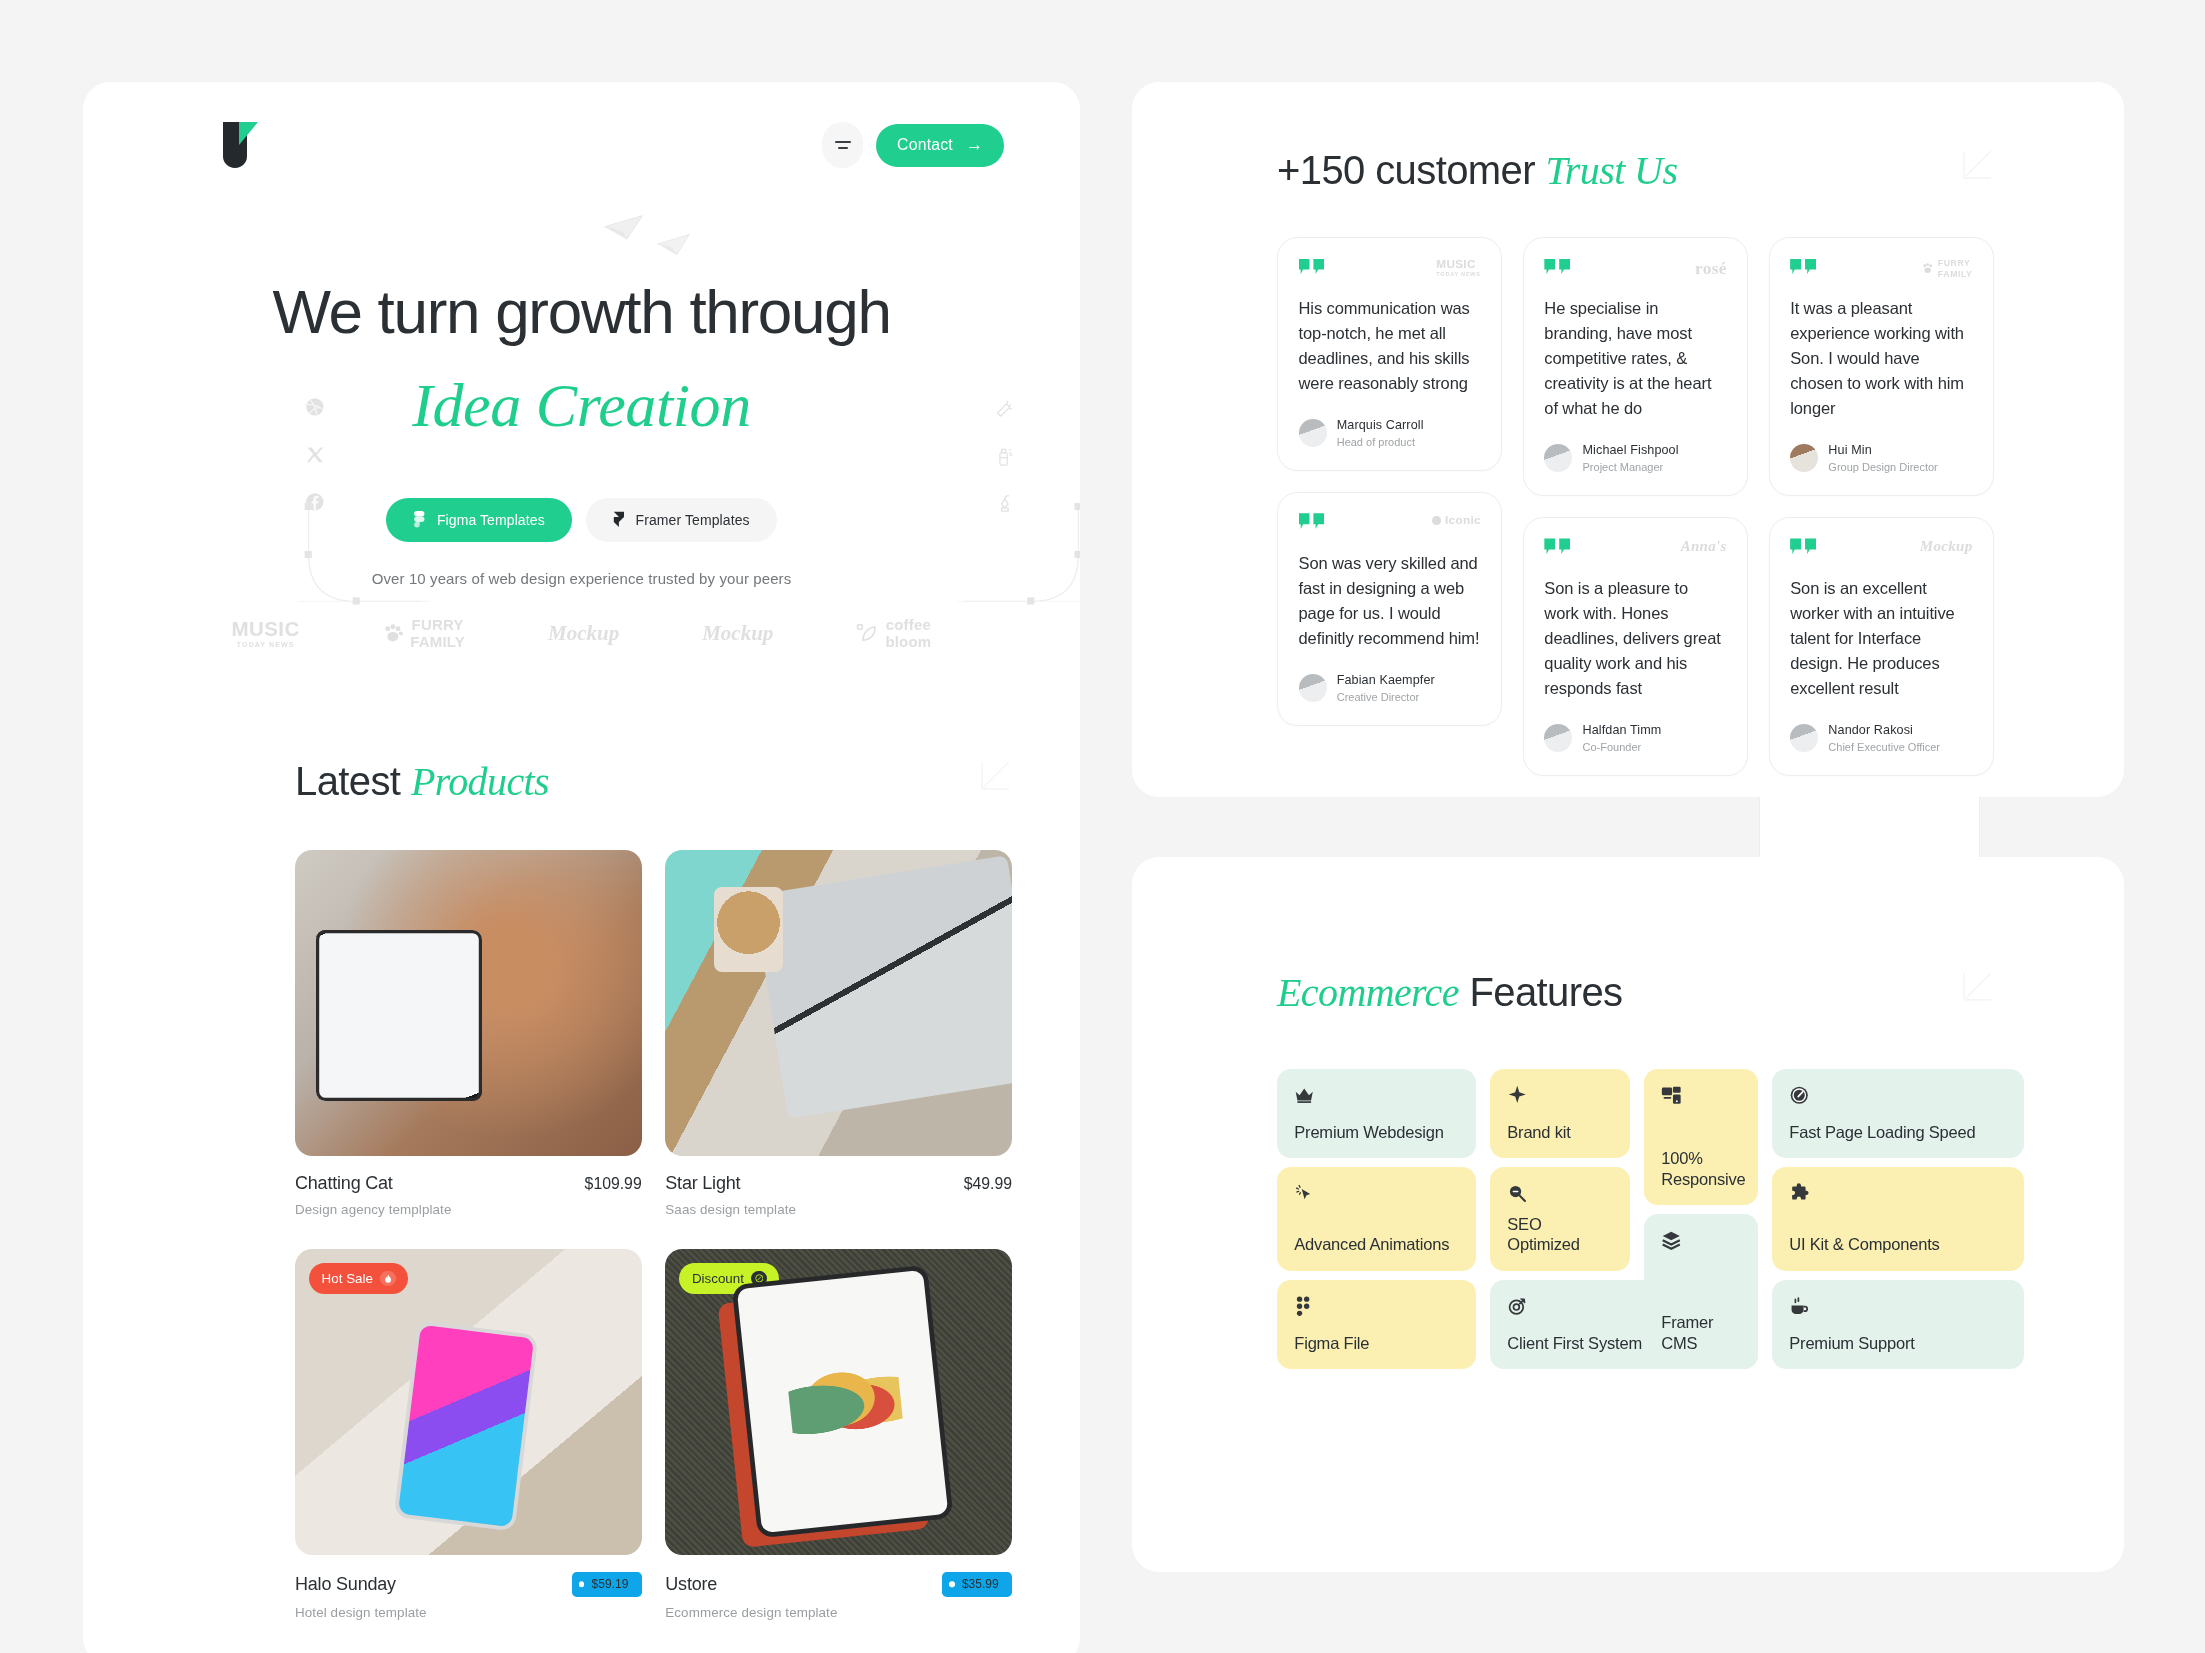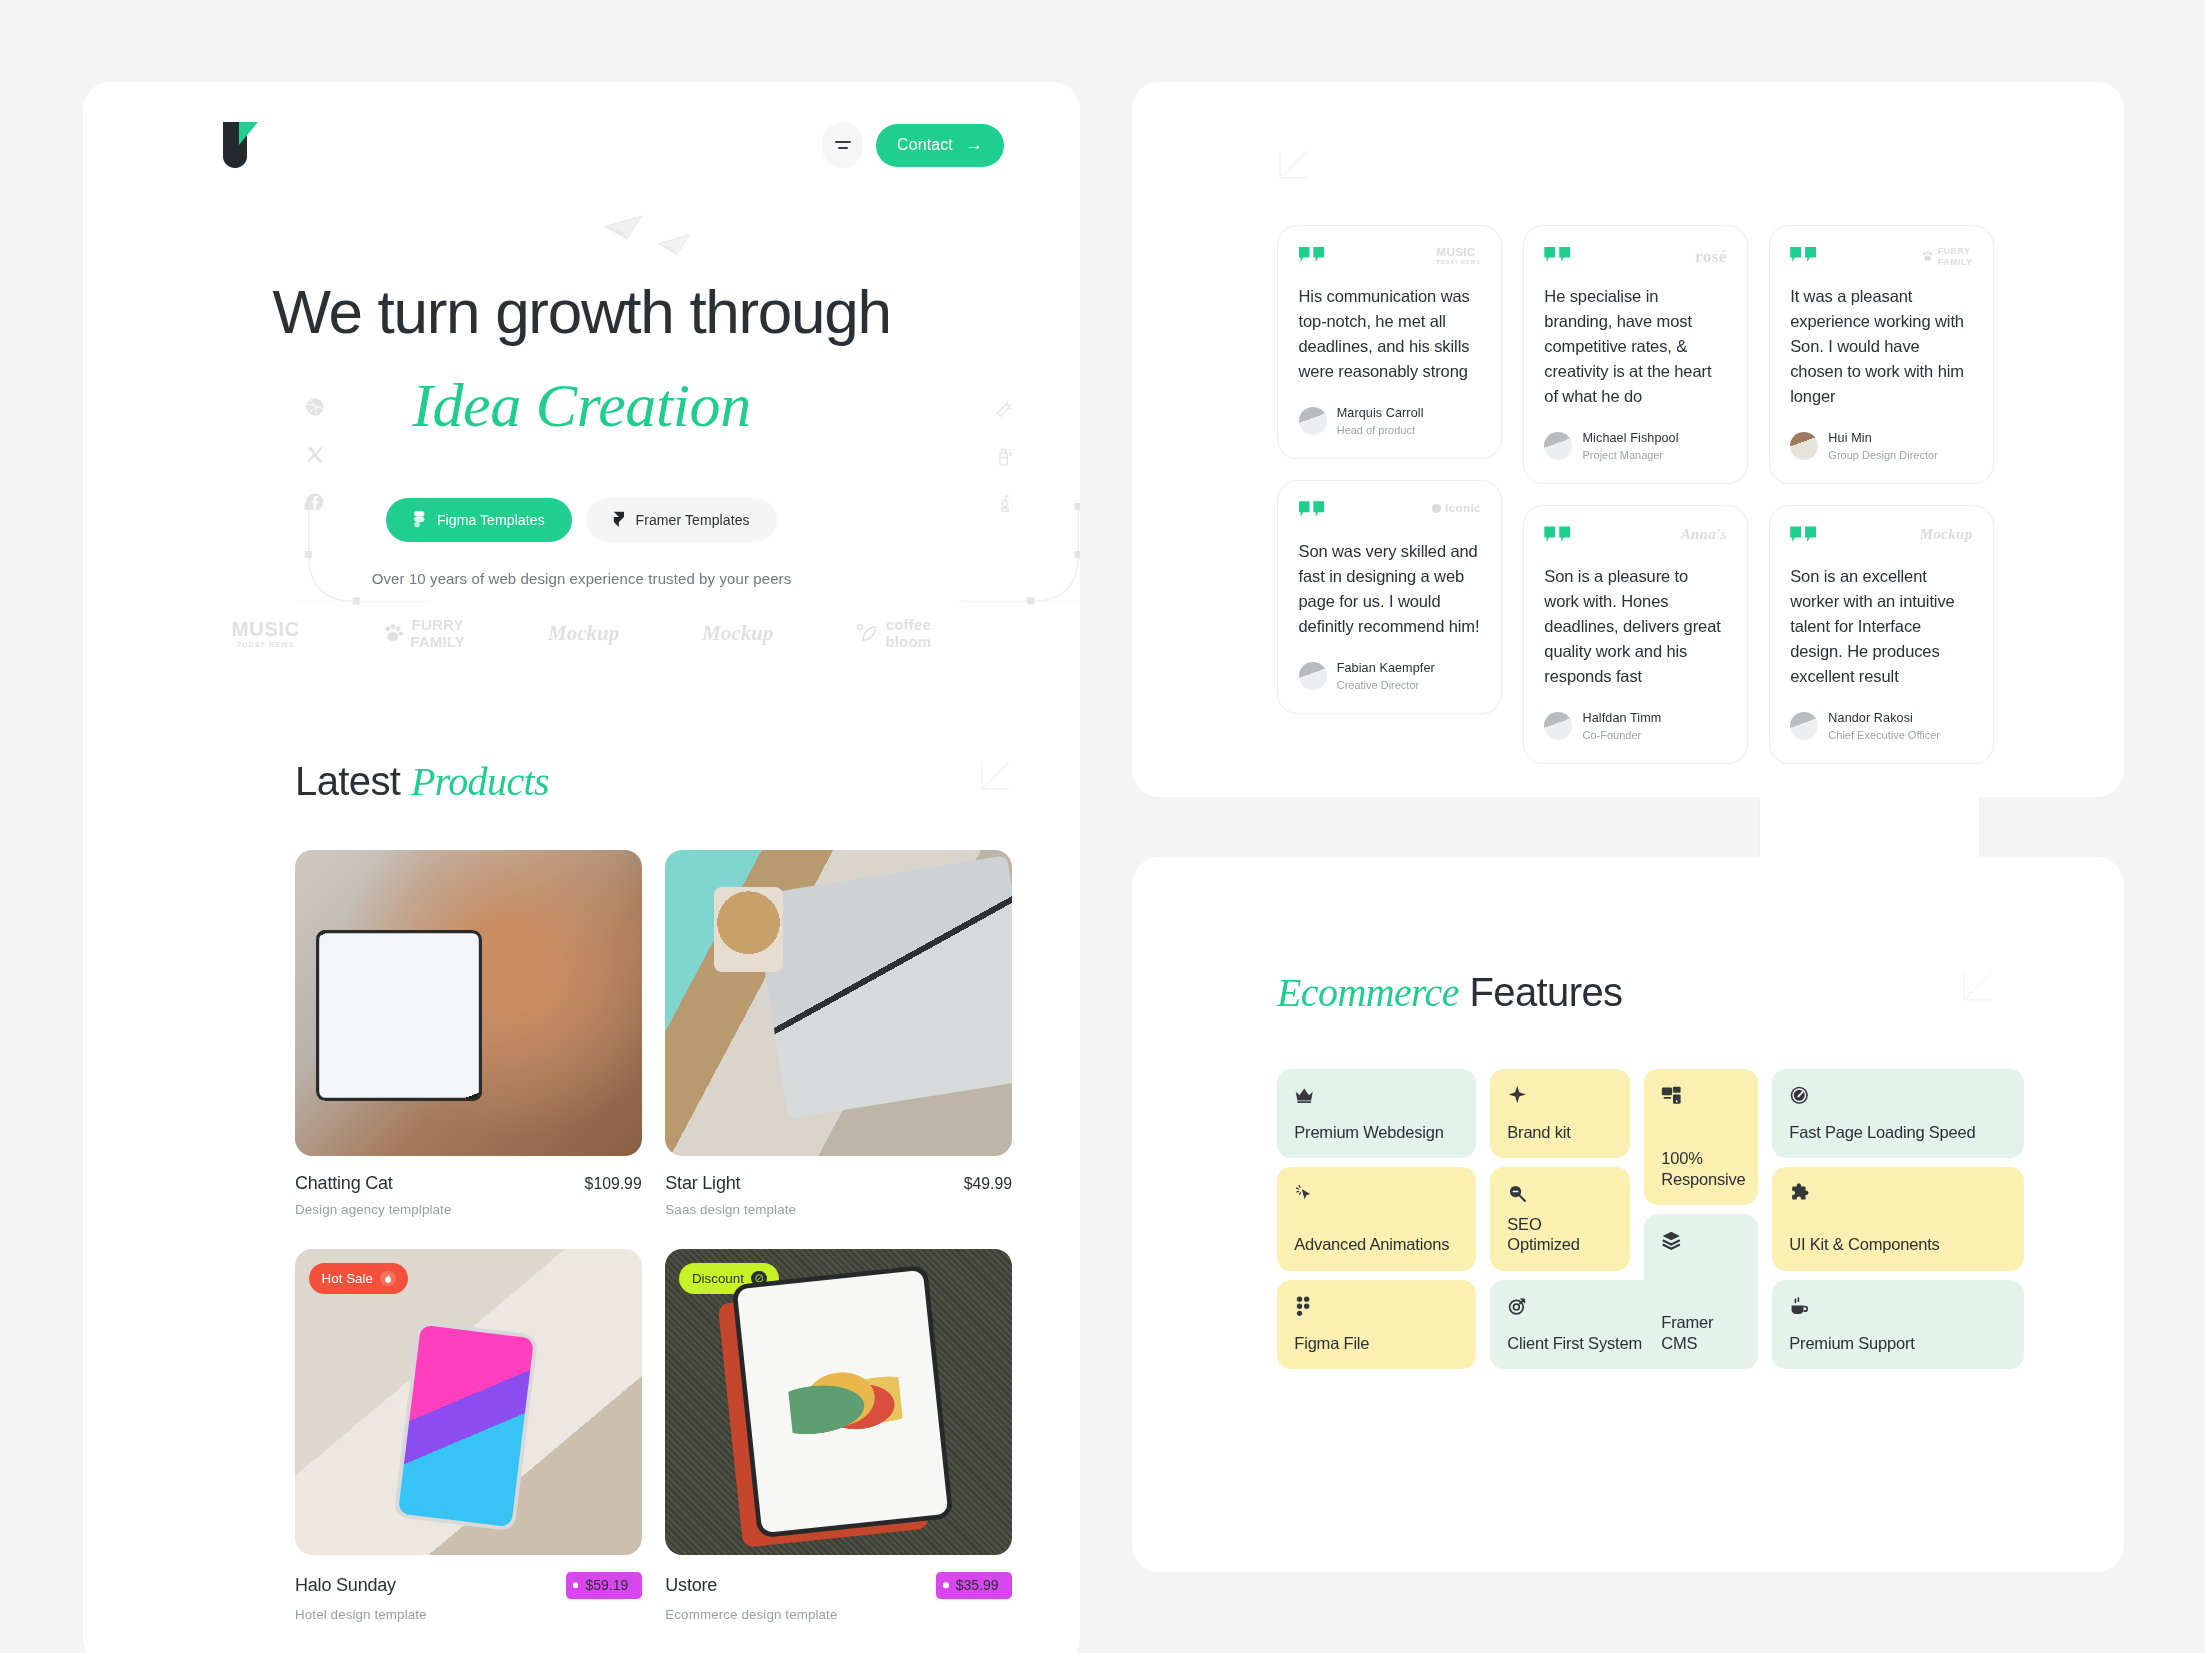--- a/index.html
+++ b/index.html
@@ -197,23 +197,23 @@
     overflow: hidden;
   }
   .prod-meta {
     margin-top: 17.3px;
     display: flex; align-items: center; justify-content: space-between;
   }
   .prod-name { font-size: 18px; color: #2b3035; font-weight: 400; letter-spacing: -0.2px; }
   .prod-sub { margin-top: 7.9px; font-size: 13.4px; color: #9a9ea1; letter-spacing: 0.1px; }
   .prod-price { font-size: 15.8px; color: #2b3035; }
   .price-tag {
-    background: #d946ef;
+    background: #0ea5e9;
     color: #2b3035;
-    font-size: 14px;
+    font-size: 12px;
     padding: 5.5px 13.4px 5.5px 19.7px;
     border-radius: 4.7px;
     position: relative;
   }
   .price-tag::before {
     content: "";
     position: absolute; left: 7px; top: 50%;
     transform: translateY(-50%);
     width: 5.5px; height: 5.5px; border-radius: 50%;
     background: #ffffff;
@@ -572,20 +572,24 @@
             </div>
             <div class="prod-sub">Ecommerce design template</div>
           </div>
         </div>
     </div>
   </div>
 
   <div class="panel" id="panel-trust"></div>
   <div id="trust-inner">
     <div class="sec-head">
+      <div class="sec-title">
+        <span>+150 customer</span>
+        <span class="it">Trust Us</span>
+      </div>
       <svg class="corner-arrow" width="33" height="33" viewBox="0 0 42 42">
         <path d="M4 4v34h34" fill="none" stroke="#eaeaea" stroke-width="2"></path>
         <path d="M38 4L6 36" fill="none" stroke="#eaeaea" stroke-width="2"></path>
       </svg>
     </div>
     <div class="tgrid" id="testimonial-grid">
         <div class="tcol">
           <div class="tcard">
             <div class="tcard-top">
               <div class="quote-ico">

